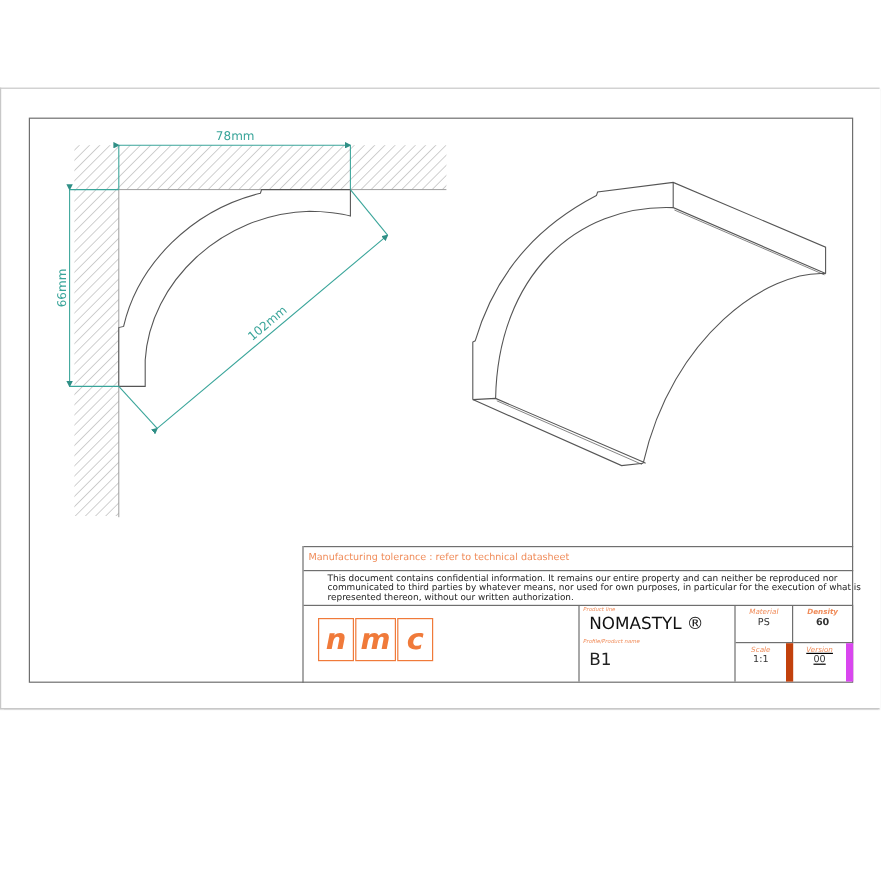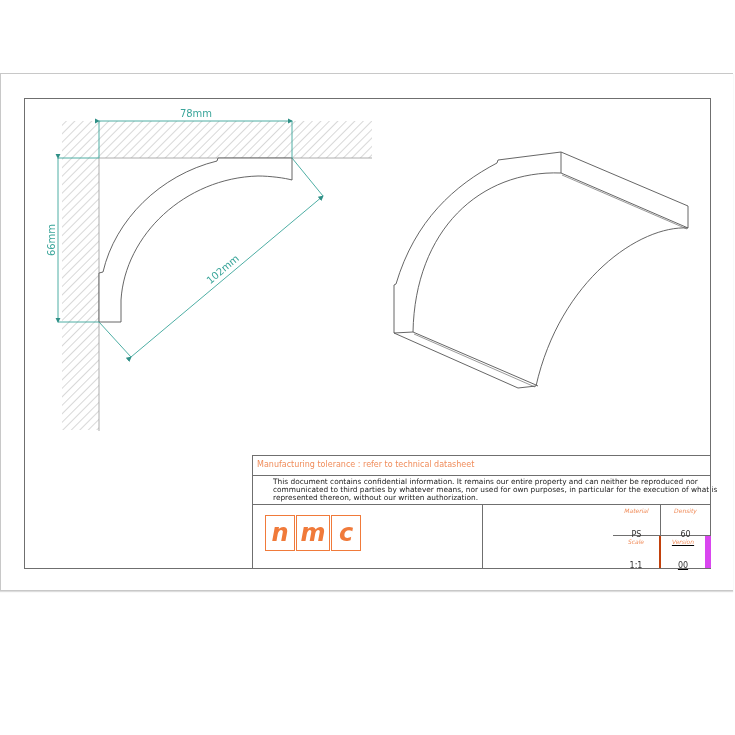--- a/index.html
+++ b/index.html
@@ -18,21 +18,21 @@
   .logo-box { width:30px; height:36px; border:1.5px solid #f07a3a; box-sizing:border-box; display:flex; align-items:center; justify-content:center; }
   .logo-box span { color:#f07a3a; font-family:"DejaVu Sans", sans-serif; font-weight:bold; font-style:italic; font-size:24px; line-height:24px; }
   .logo-box.wide { width:34px; }
   .address { position:absolute; left:110px; top:4px; width:116px; text-align:center; font-size:7px; line-height:10px; color:#333; }
   .product-cell { position:absolute; left:230px; top:0; width:130px; height:63px; border-right:1px solid #6f6f6f; box-sizing:border-box; }
   .small-label { font-size:4.5px; font-style:italic; color:#f08c5a; position:absolute; white-space:nowrap; }
   .product-line { position:absolute; left:8px; top:7px; font-size:14px; color:#111; white-space:nowrap; }
   .product-name { position:absolute; left:8px; top:37px; font-size:14px; color:#222; }
   .prop-cell { position:absolute; width:48px; height:31px; box-sizing:border-box; text-align:center; }
   .prop-cell .lbl { display:block; font-size:6px; font-style:italic; color:#f08c5a; margin-top:2px; }
-  .prop-cell .val { display:block; font-size:8px; color:#333; margin-top:16px; }
+  .prop-cell .val { display:block; font-size:8px; color:#333; margin-top:0; }
 </style>
 </head>
 <body>
 
 <div class="page-frame"></div>
 <div class="sheet-frame"></div>
 
 <svg class="drawing" width="735" height="735" viewBox="0 0 735 735">
   <defs>
     <pattern id="hatch" patternUnits="userSpaceOnUse" width="6" height="6" patternTransform="rotate(45)">
@@ -99,30 +99,36 @@
           </div>
         <div class="logo-box wide">
             <span>m</span>
           </div>
         <div class="logo-box">
             <span>c</span>
           </div>
       </div>
     </div>
 
+    <div class="product-cell">
+      <span class="small-label" style="left:3px;top:1px;">Product line</span>
+      <span class="product-line">NOMASTYL ®</span>
+      <span class="small-label" style="left:3px;top:28px;">Profile/Product name</span>
+      <span class="product-name">B1</span>
+    </div>
 
     <div class="prop-cell" style="left:360px;top:0;border-right:1px solid #6f6f6f;border-bottom:1px solid #6f6f6f;">
       <span class="lbl">Material</span>
       <span class="val">PS</span>
     </div>
-    <div class="prop-cell" style="left:408px;top:0;width:50px;border-right:1px solid #6f6f6f;border-bottom:1px solid #6f6f6f;">
+    <div class="prop-cell" style="left:408px;top:0;width:50px;border-right:1px solid #6f6f6f;border-bottom:1px solid #6f6f6f;font-weight:bold;">
       <span class="lbl">Density</span>
       <span class="val">60</span>
     </div>
-    <div class="prop-cell" style="left:360px;top:31px;height:32px;border-right:2px solid #c2410c;">
+    <div class="prop-cell" style="left:360px;top:31px;height:32px;border-right:6px solid #c2410c;">
       <span class="lbl">Scale</span>
       <span class="val">1:1</span>
     </div>
     <div class="prop-cell" style="left:408px;top:31px;width:50px;height:32px;border-right:6px solid #d946ef;text-decoration:underline;">
       <span class="lbl">Version</span>
       <span class="val">00</span>
     </div>
   </div>
 </div>
 

